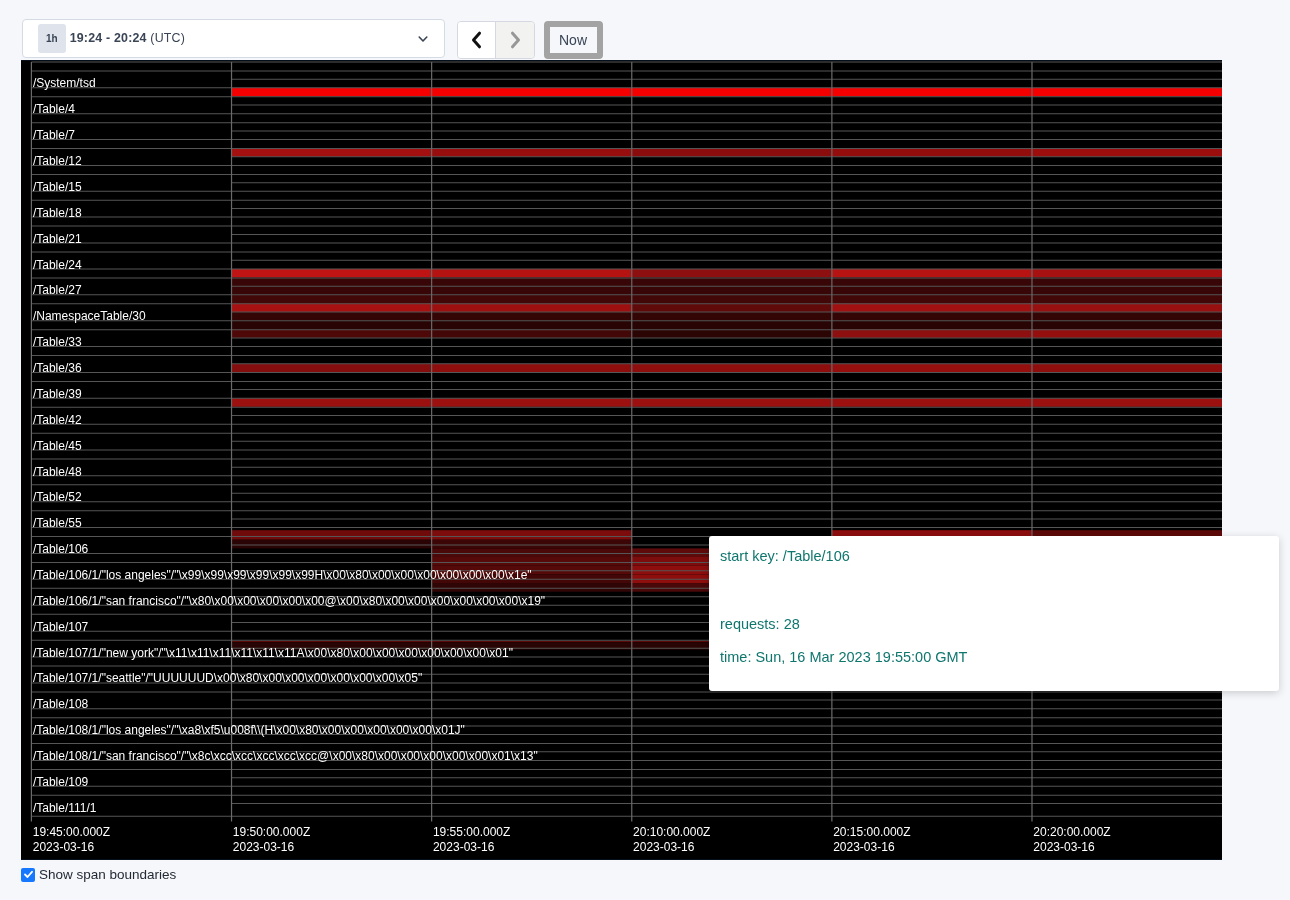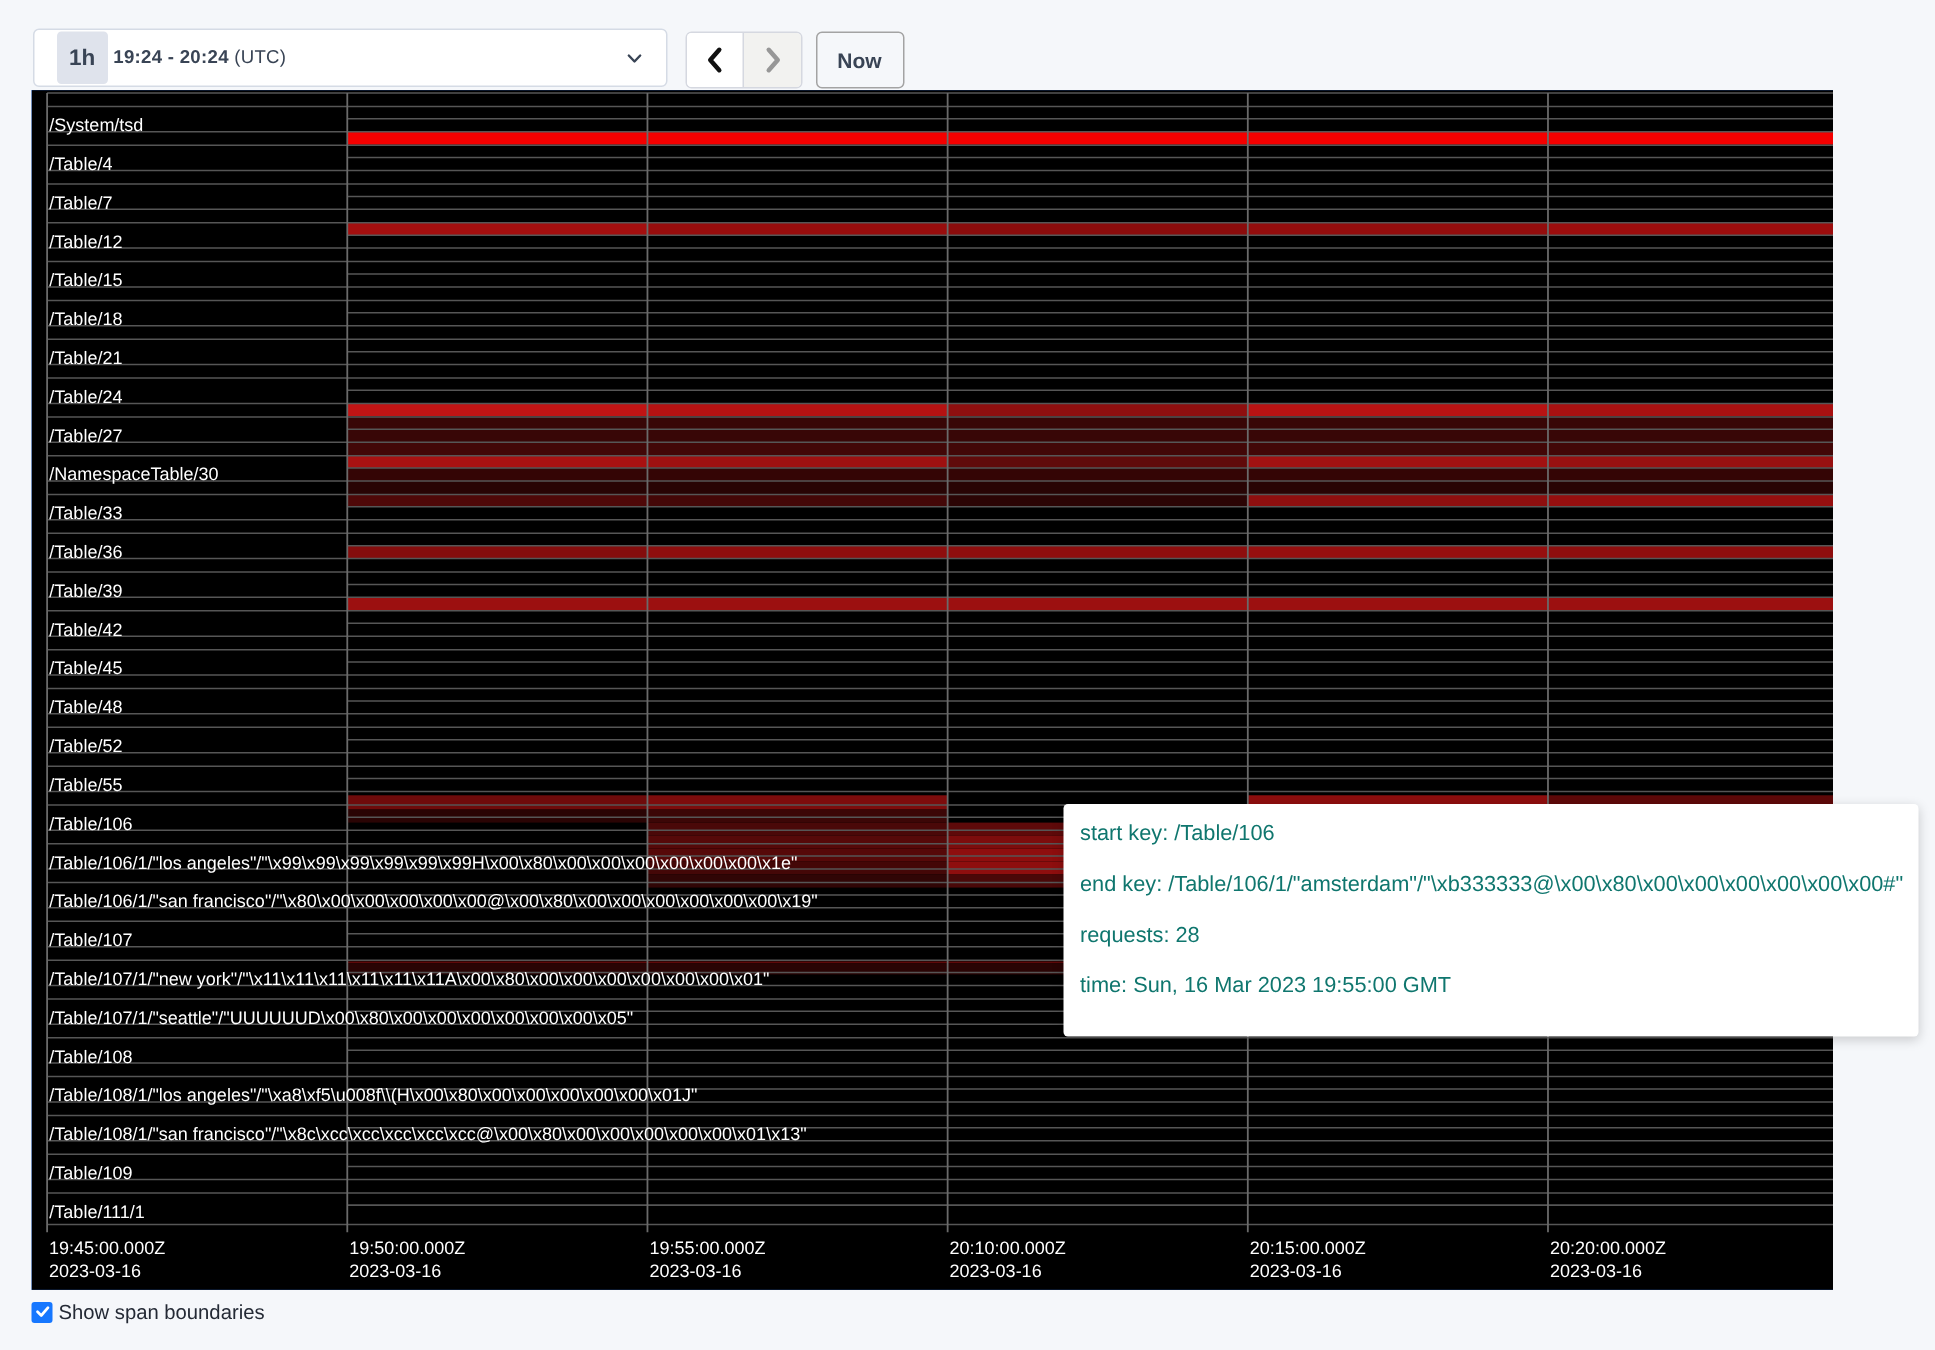--- a/index.html
+++ b/index.html
@@ -1,25 +1,25 @@
 <!DOCTYPE html>
 <html><head><meta charset="utf-8">
 <style>
 html,body{margin:0;padding:0;}
 body{width:1290px;height:900px;background:#f5f7fa;font-family:"Liberation Sans",sans-serif;position:relative;overflow:hidden;}
 .abs{position:absolute;}
 .selector{left:22px;top:18.5px;width:421px;height:37px;background:#fff;border:1px solid #d5dbe5;border-radius:4px;display:flex;align-items:center;}
-.badge{margin-left:15px;background:#dfe3ec;border-radius:3px;padding:9px 8px;font-size:15px;font-weight:bold;color:#394455;}
+.badge{margin-left:15px;background:#dfe3ec;border-radius:3px;padding:9px 8px;font-size:10px;font-weight:bold;color:#394455;}
 .range{margin-left:4px;font-size:12.4px;color:#394455;font-weight:bold;letter-spacing:0.2px;}
 .range span{font-weight:normal;}
 .chev{position:absolute;right:15px;top:13px;}
 .navgrp{left:457px;top:20.5px;width:78px;height:38px;border:1px solid #d5d8e0;border-radius:4px;display:flex;overflow:hidden;box-sizing:border-box;}
 .navgrp .b1{width:39px;background:#fff;display:flex;align-items:center;justify-content:center;border-right:1px solid #d5d8e0;box-sizing:border-box;}
 .navgrp .b2{width:39px;background:#f2f2f0;display:flex;align-items:center;justify-content:center;}
-.nowbtn{left:543.5px;top:20.5px;width:59px;height:38px;border:1px solid #a3a3a3;border-radius:4px;box-sizing:border-box;display:flex;align-items:center;justify-content:center;font-size:14px;font-weight:bold;color:#394455;}
+.nowbtn{left:543.5px;top:20.5px;width:59px;height:38px;border:6px solid #a3a3a3;border-radius:4px;box-sizing:border-box;display:flex;align-items:center;justify-content:center;font-size:14px;font-weight:normal;color:#394455;}
 .canvas{left:21px;top:60px;width:1201px;height:800px;background:#3b82f6;}
 .tooltip{left:709px;top:536px;width:570px;height:155px;background:#fff;border-radius:3px;box-shadow:0 2px 8px rgba(0,0,0,0.18);font-size:14.5px;color:#0f766e;}
 .tooltip div{position:absolute;left:11px;}
 .cbrow{left:21px;top:867px;display:flex;align-items:center;}
 .cbx{width:14px;height:14px;background:#1677ff;border-radius:2px;display:flex;align-items:center;justify-content:center;}
 .cblab{margin-left:4px;font-size:13.5px;color:#242a35;}
 </style></head>
 <body>
 <div class="abs selector">
   <div class="badge">1h</div>
@@ -274,21 +274,20 @@
 <text x="611.7" y="790.6">2023-03-16</text>
 <text x="811.7" y="775.6">20:15:00.000Z</text>
 <text x="811.7" y="790.6">2023-03-16</text>
 <text x="1011.7" y="775.6">20:20:00.000Z</text>
 <text x="1011.7" y="790.6">2023-03-16</text>
 </g>
 </svg>
   </div>
 <div class="abs tooltip">
   <div style="top:12px">start key: /Table/106</div>
-  <div style="top:46px">end key: /Table/106/1/"amsterdam"/"\xb333333@\x00\x80\x00\x00\x00\x00\x00\x00#"</div>
   <div style="top:79.5px">requests: 28</div>
   <div style="top:113px">time: Sun, 16 Mar 2023 19:55:00 GMT</div>
 </div>
 <div class="abs cbrow">
   <div class="cbx">
       <svg width="11" height="11" viewBox="0 0 11 11">
         <path d="M2 5.5 L4.5 8 L9 2.8" fill="none" stroke="#fff" stroke-width="1.8" stroke-linecap="round" stroke-linejoin="round"></path>
       </svg>
     </div>
   <div class="cblab">Show span boundaries</div>

